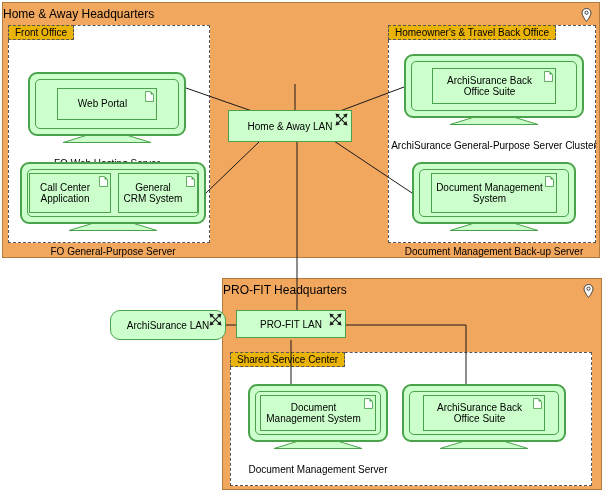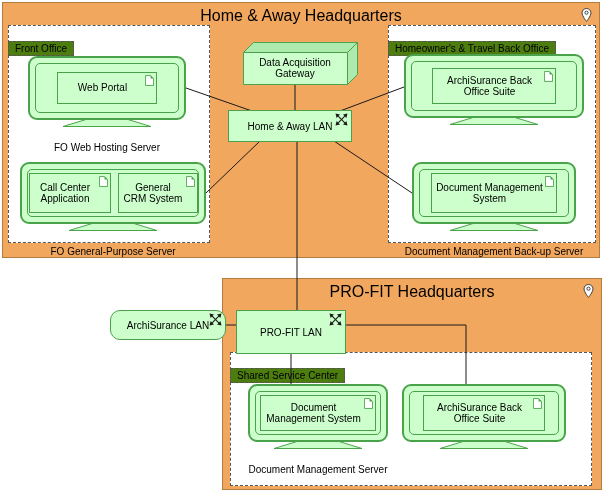--- a/index.html
+++ b/index.html
@@ -1,24 +1,24 @@
 <!DOCTYPE html>
 <html style="--location-fill: #F2A75E; --location-border: #B27C3E; --element-fill: #CCFFCC; --element-border: #4AA34A; --element-shade: #AEE9AE;"><head>
 <meta charset="utf-8">
 <style>
   * { margin:0; padding:0; box-sizing:border-box; }
   body { font-family:"Liberation Sans", sans-serif; background:#fff; color:#000; }
   #canvas { position:relative; width:606px; height:496px; background:#fff; font-size:10px; overflow:hidden; }
   .abs { position:absolute; }
   .loc { background:var(--location-fill,#F2A75E); border:1px solid var(--location-border,#B27C3E); }
-  .loc-title { position:absolute; top:4px; left:0; right:0; text-align:center; font-size:16px; }
+  .loc-title { position:absolute; top:4px; left:0; right:0; font-size:12px; }
   .pin { position:absolute; top:4px; right:6px; line-height:0; }
   .group { background:#ffffff; border:1px dashed #555; }
-  .group-label { position:absolute; top:-1px; left:-1px; background:#4d7c0f; border:1px dashed #555;
-                 padding:1px 6px; font-size:10px; white-space:nowrap;margin-top:16px; }
+  .group-label { position:absolute; top:-1px; left:-1px; background:#eab308; border:1px dashed #555;
+                 padding:1px 6px; font-size:10px; white-space:nowrap; }
   .lan { background:var(--element-fill,#CCFFCC); border:1px solid var(--element-border,#4AA34A);
          display:flex; align-items:center; justify-content:center; text-align:center; }
   .lan .net { position:absolute; top:2px; right:3px; line-height:0; }
   .monitor { border:2px solid var(--element-border,#4AA34A); background:var(--element-fill,#CCFFCC);
              border-radius:9px; padding:5px; width:100%; }
   .screen { border:1px solid var(--element-border,#4AA34A); border-radius:5px; width:100%; height:100%;
             background:var(--element-fill,#CCFFCC); display:flex; align-items:center; justify-content:center; gap:7px; }
   .app { position:relative; background:var(--element-fill,#CCFFCC); border:1px solid var(--element-border,#4AA34A);
          display:flex; align-items:center; justify-content:center; text-align:center; line-height:1.15;
          padding:2px 13px 2px 4px; }
@@ -74,48 +74,40 @@
       <line x1="404" y1="87" x2="340" y2="111"></line>
       <line x1="206" y1="193" x2="260" y2="141"></line>
       <line x1="412" y1="193" x2="334" y2="141"></line>
       <line x1="297" y1="142" x2="297" y2="310"></line>
       <line x1="226" y1="325" x2="236" y2="325"></line>
       <line x1="291" y1="340" x2="291" y2="385"></line>
       <polyline points="346,325 466,325 466,385"></polyline>
     </g>
   </svg>
 
-  <div class="abs" style="left:243px; top:42px; width:115px; height:43px;">
-    <svg width="115" height="43">
-      <polygon points="0.5,10.5 10.5,0.5 114.5,0.5 104.5,10.5" style="fill:var(--element-shade,#AEE9AE);stroke:var(--element-border,#4AA34A)"></polygon>
-      <polygon points="104.5,10.5 114.5,0.5 114.5,32.5 104.5,42.5" style="fill:var(--element-shade,#AEE9AE);stroke:var(--element-border,#4AA34A)"></polygon>
-      <polygon points="0.5,10.5 104.5,10.5 104.5,42.5 0.5,42.5" style="fill:var(--element-fill,#CCFFCC);stroke:var(--element-border,#4AA34A)"></polygon>
-    </svg>
-    <div class="gw-text">Data Acquisition Gateway</div>
-  </div>
 
   <div class="abs lan" style="left:228px; top:110px; width:124px; height:32px;justify-content:center;">
     <span class="net">
       <svg width="13" height="13" viewBox="0 0 13 13">
         <g style="stroke:#1a1a1a;stroke-width:1.1">
           <line x1="3.2" y1="3.2" x2="9.8" y2="9.8"></line>
           <line x1="3.2" y1="9.8" x2="9.8" y2="3.2"></line>
         </g>
         <g style="fill:#1a1a1a">
           <polygon points="12.5,0.5 8,1.6 11.4,5"></polygon>
           <polygon points="0.5,12.5 5,11.4 1.6,8"></polygon>
           <polygon points="0.5,0.5 1.6,5 5,1.6"></polygon>
           <polygon points="12.5,12.5 11.4,8 8,11.4"></polygon>
         </g>
       </svg>
     </span>
     <span>Home &amp; Away LAN</span>
   </div>
 
-  <div class="abs" style="left:28px; top:56px; width:158px;">
+  <div class="abs" style="left:28px; top:72px; width:158px;">
     <div class="monitor" style="height:64px;">
       <div class="screen">
         <div class="app" style="width:100px; height:32px;">
           <span class="art">
             <svg width="9" height="11" viewBox="0 0 10 12">
               <path d="M0.5,0.5 H6.2 L9.5,3.8 V11.5 H0.5 Z" style="fill:#fff;stroke:var(--element-border,#4AA34A)"></path>
               <path d="M6.2,0.5 L6.2,3.8 L9.5,3.8 Z" style="fill:var(--element-border,#4AA34A)"></path>
             </svg>
           </span>
           <span>Web Portal</span>
@@ -167,20 +159,21 @@
               <path d="M6.2,0.5 L6.2,3.8 L9.5,3.8 Z" style="fill:var(--element-border,#4AA34A)"></path>
             </svg>
           </span>
           <span>ArchiSurance Back Office Suite</span>
         </div>
       </div>
     </div>
     <svg class="stand" width="90" height="8" viewBox="0 0 90 8">
       <polygon points="24,0.5 66,0.5 89,7.5 1,7.5" style="fill:var(--element-fill,#CCFFCC);stroke:var(--element-border,#4AA34A)"></polygon>
     </svg>
+    <div class="dev-label">ArchiSurance General-Purpose Server Cluster</div>
   </div>
 
   <div class="abs" style="left:412px; top:162px; width:164px;">
     <div class="monitor" style="height:62px;">
       <div class="screen">
         <div class="app" style="width:126px; height:40px;">
           <span class="art">
             <svg width="9" height="11" viewBox="0 0 10 12">
               <path d="M0.5,0.5 H6.2 L9.5,3.8 V11.5 H0.5 Z" style="fill:#fff;stroke:var(--element-border,#4AA34A)"></path>
               <path d="M6.2,0.5 L6.2,3.8 L9.5,3.8 Z" style="fill:var(--element-border,#4AA34A)"></path>
@@ -207,21 +200,21 @@
           <polygon points="12.5,0.5 8,1.6 11.4,5"></polygon>
           <polygon points="0.5,12.5 5,11.4 1.6,8"></polygon>
           <polygon points="0.5,0.5 1.6,5 5,1.6"></polygon>
           <polygon points="12.5,12.5 11.4,8 8,11.4"></polygon>
         </g>
       </svg>
     </span>
     <span>ArchiSurance LAN</span>
   </div>
 
-  <div class="abs lan" style="left:236px; top:310px; width:110px; height:44px;">
+  <div class="abs lan" style="left:236px; top:310px; width:110px; height:28px;">
     <span class="net">
       <svg width="13" height="13" viewBox="0 0 13 13">
         <g style="stroke:#1a1a1a;stroke-width:1.1">
           <line x1="3.2" y1="3.2" x2="9.8" y2="9.8"></line>
           <line x1="3.2" y1="9.8" x2="9.8" y2="3.2"></line>
         </g>
         <g style="fill:#1a1a1a">
           <polygon points="12.5,0.5 8,1.6 11.4,5"></polygon>
           <polygon points="0.5,12.5 5,11.4 1.6,8"></polygon>
           <polygon points="0.5,0.5 1.6,5 5,1.6"></polygon>

